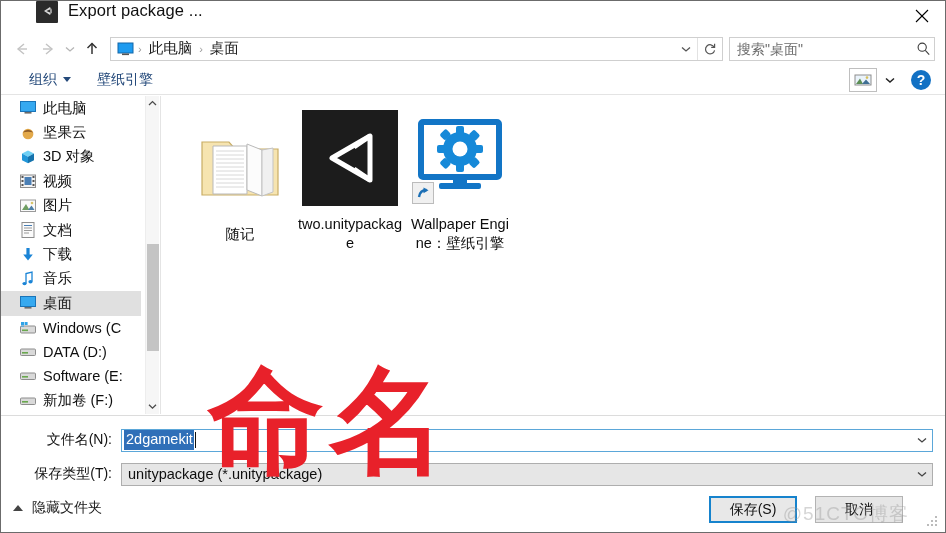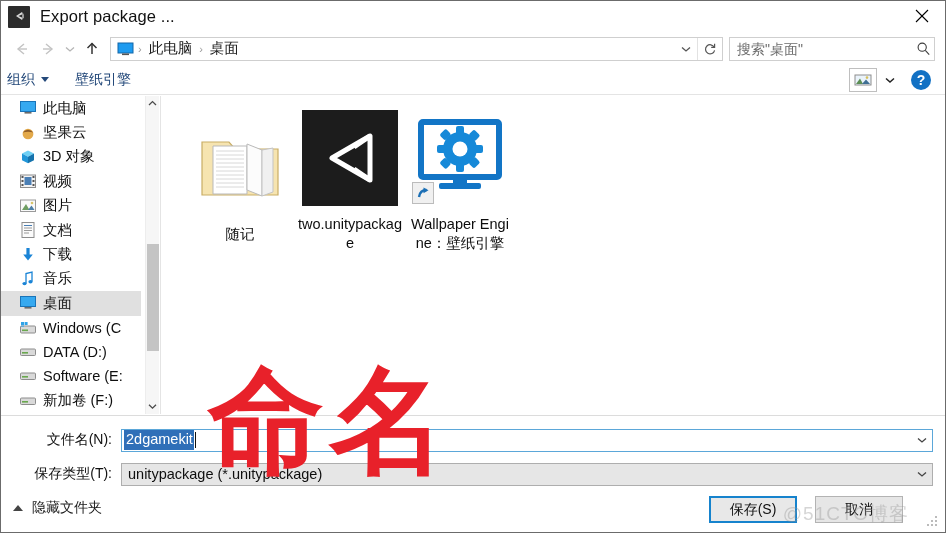--- a/index.html
+++ b/index.html
@@ -22,22 +22,23 @@
   }
 
   
   .titlebar {
     position: absolute;
     left: 0; top: 0;
     width: 100%;
     height: 31px;
     background: #ffffff;
     display: flex;
-    align-items: center;
-    box-sizing: border-box;
+    align-items: flex-start;
+    box-sizing: border-box;
+    padding-left: 28px;
   }
   .title-icon {
     width: 22px; height: 22px;
     margin-left: 7px;
     background: #2b2b2b;
     border-radius: 1px;
     position: relative;
     flex: 0 0 auto;
   }
   .title-icon svg { position: absolute; left: 3px; top: 3px; }
@@ -151,21 +152,21 @@
     border-bottom: 1px solid #e4e4e4;
     box-sizing: border-box;
   }
   .tb-item {
     font-size: 14px;
     color: #24497a;
     display: flex;
     align-items: center;
     white-space: nowrap;
   }
-  .tb-organize { margin-left: 6px; }
+  .tb-organize { margin-left: 28px; }
   .tb-caret {
     margin-left: 6px;
     width: 0; height: 0;
     border-left: 4px solid transparent;
     border-right: 4px solid transparent;
     border-top: 5px solid #24497a;
   }
   .tb-newfolder { margin-left: 26px; }
   .tb-spacer { flex: 1 1 auto; }
   .tb-view {

